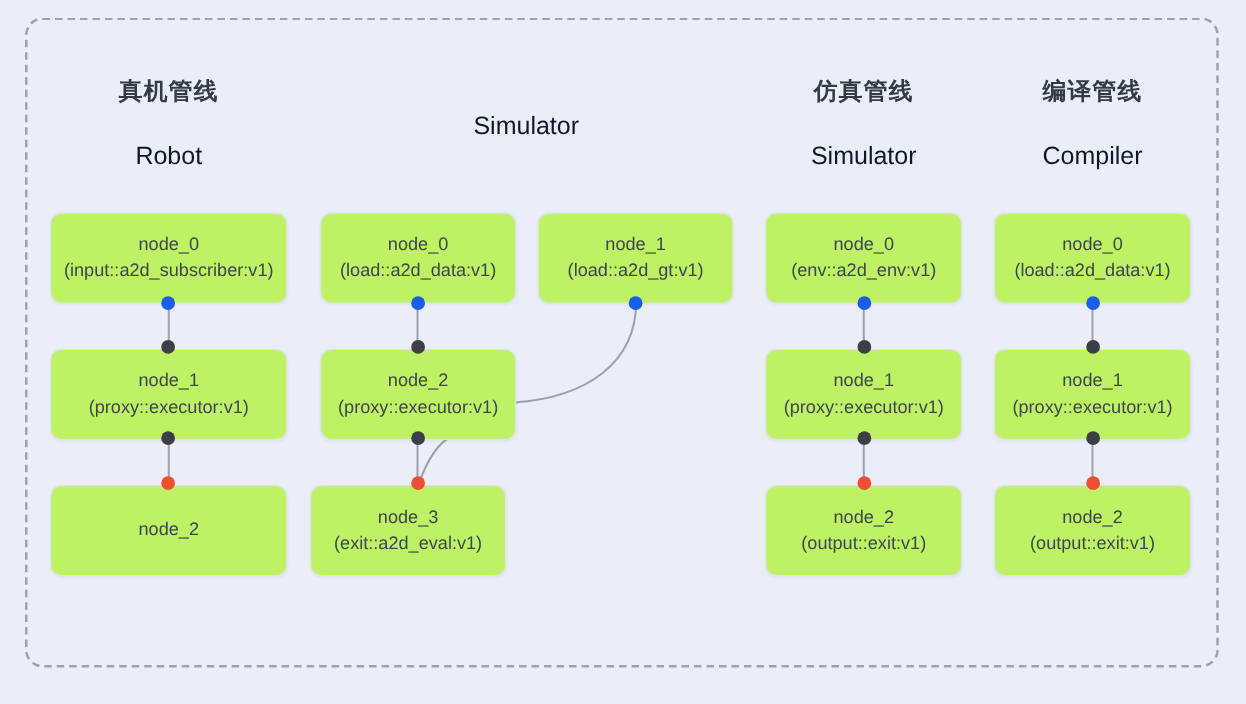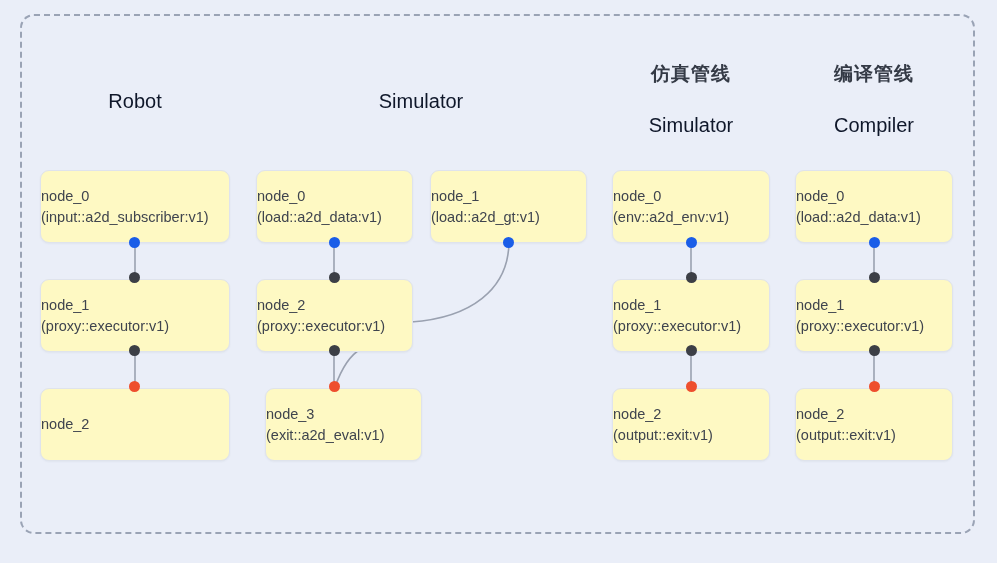--- a/index.html
+++ b/index.html
@@ -55,26 +55,27 @@
   .col-sub {
     font-size: 20px;
     color: #0f172a;
     line-height: 24px;
     margin-top: 27px;
     font-weight: normal;
   }
   
   .node {
     position: absolute;
-    background: #fef9c3;
+    background: #bef264;
     border: 1px solid #dfe3ec;
     border-radius: 9px;
     box-sizing: border-box;
     display: flex;
     flex-direction: column;
+    align-items: center;
     justify-content: center;
     box-shadow: 0 1px 2px rgba(40,50,80,0.05);
   }
   .node-id {
     font-size: 14.5px;
     color: #3f444e;
     line-height: 21px;
   }
   .node-type {
     font-size: 14.5px;
@@ -112,20 +113,21 @@
     <path d="M 361,349 C 350,355 341,370 335,387" fill="none" stroke="#9aa1b0" stroke-width="1.6"></path>
 
     <line x1="691" y1="240" x2="691" y2="278" stroke="#9aa1b0" stroke-width="1.6"></line>
     <line x1="691" y1="348" x2="691" y2="387" stroke="#9aa1b0" stroke-width="1.6"></line>
 
     <line x1="874" y1="240" x2="874" y2="278" stroke="#9aa1b0" stroke-width="1.6"></line>
     <line x1="874" y1="348" x2="874" y2="387" stroke="#9aa1b0" stroke-width="1.6"></line>
   </svg>
 
   <div class="col-head" style="left:45px; top:62px; width:180px;">
+    <div class="col-title">真机管线</div>
     <div class="col-sub">Robot</div>
   </div>
   <div class="col-head" style="left:331px; top:62px; width:180px;">
     <div class="col-sub">Simulator</div>
   </div>
   <div class="col-head" style="left:601px; top:62px; width:180px;">
     <div class="col-title">仿真管线</div>
     <div class="col-sub">Simulator</div>
   </div>
   <div class="col-head" style="left:784px; top:62px; width:180px;">
@@ -163,21 +165,21 @@
   </div>
   <div class="port port-blue" style="left:503px; top:237px;"></div>
 
   <div class="node" style="left:256px; top:279px; width:157px; height:73px;">
     <div class="node-id">node_2</div>
     <div class="node-type">(proxy::executor:v1)</div>
   </div>
   <div class="port port-black" style="left:329px; top:272px;"></div>
   <div class="port port-black" style="left:329px; top:345px;"></div>
 
-  <div class="node" style="left:265px; top:388px; width:157px; height:73px;">
+  <div class="node" style="left:248px; top:388px; width:157px; height:73px;">
     <div class="node-id">node_3</div>
     <div class="node-type">(exit::a2d_eval:v1)</div>
   </div>
   <div class="port port-red" style="left:329px; top:381px;"></div>
 
   <div class="node" style="left:612px; top:170px; width:158px; height:73px;">
     <div class="node-id">node_0</div>
     <div class="node-type">(env::a2d_env:v1)</div>
   </div>
   <div class="port port-blue" style="left:686px; top:237px;"></div>

